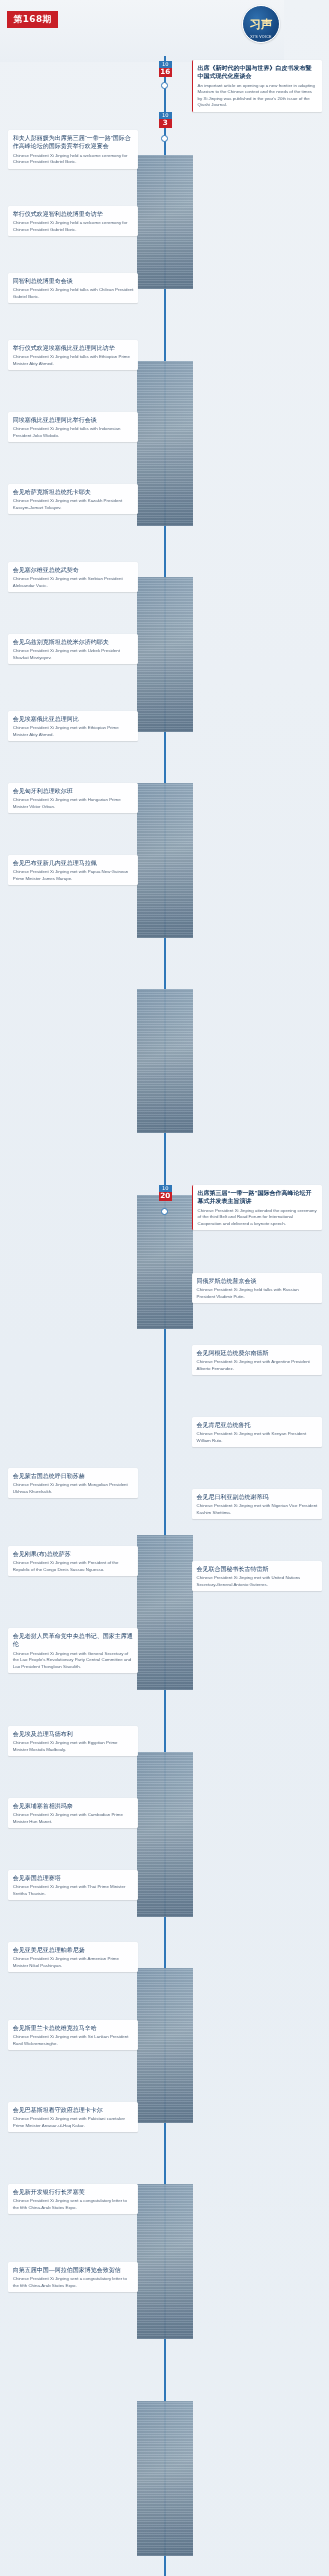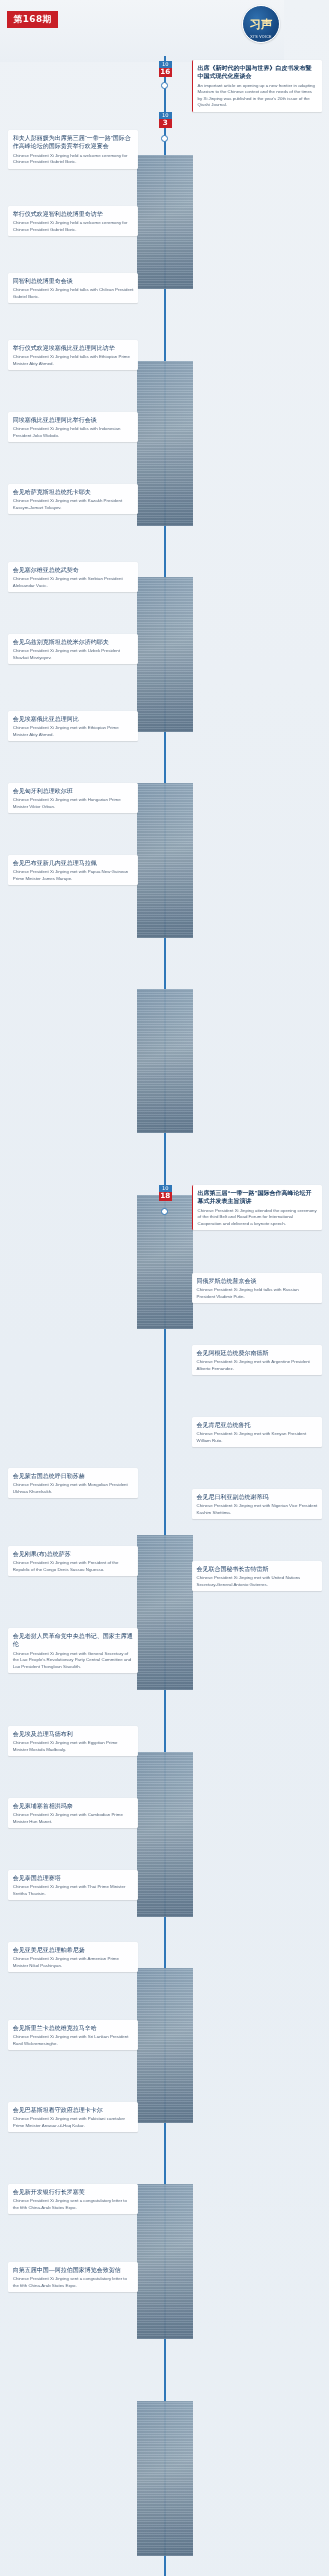--- a/index.html
+++ b/index.html
@@ -130,21 +130,21 @@
   <div class="marker" style="top:61px;">
     <div class="mon">10</div>
     <div class="day">16</div>
   </div>
   <div class="marker" style="top:112px;">
     <div class="mon">10</div>
     <div class="day">3</div>
   </div>
   <div class="marker" style="top:1185px;">
     <div class="mon">10</div>
-    <div class="day">18</div>
+    <div class="day">20</div>
   </div>
 
   <div class="dot" style="top:82px;"></div>
   <div class="dot" style="top:135px;"></div>
   <div class="dot" style="top:1208px;"></div>
 
   <div class="entry right hl" style="top:60px;">
     <div class="cn">出席《新时代的中国与世界》白皮书发布暨中国式现代化座谈会</div>
     <div class="en">An important article on opening up a new frontier in adapting Marxism to the Chinese context and the needs of the times by Xi Jinping was published in the year's 20th issue of the Qiushi Journal.</div>
   </div>

